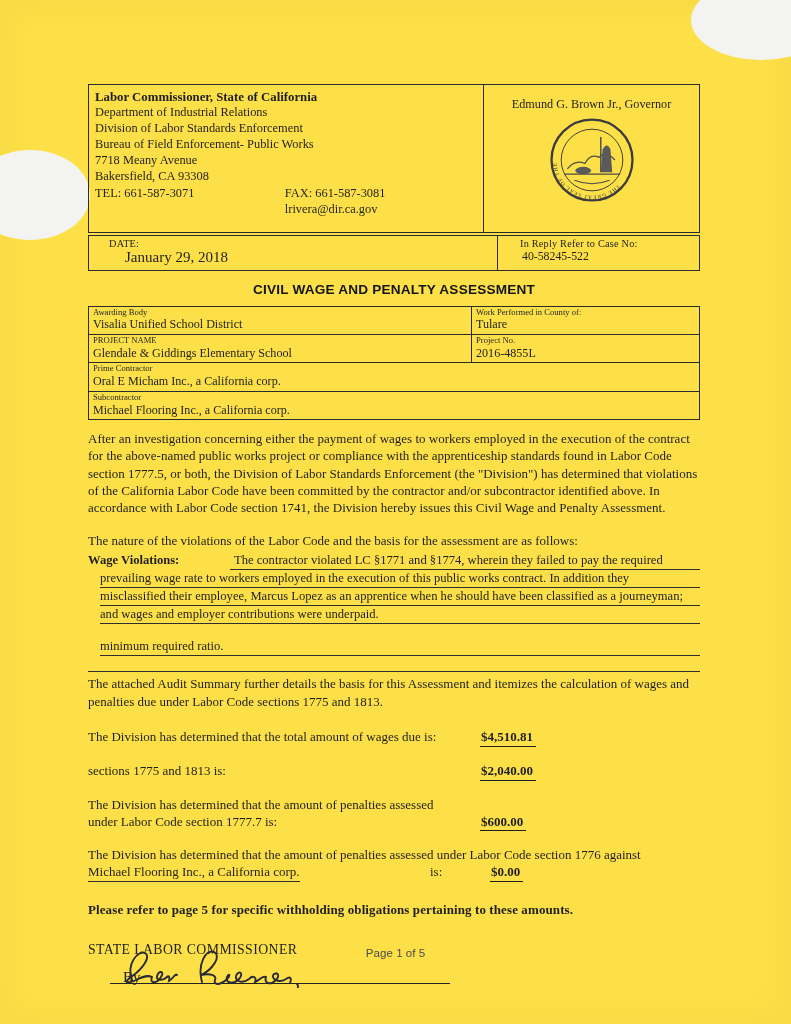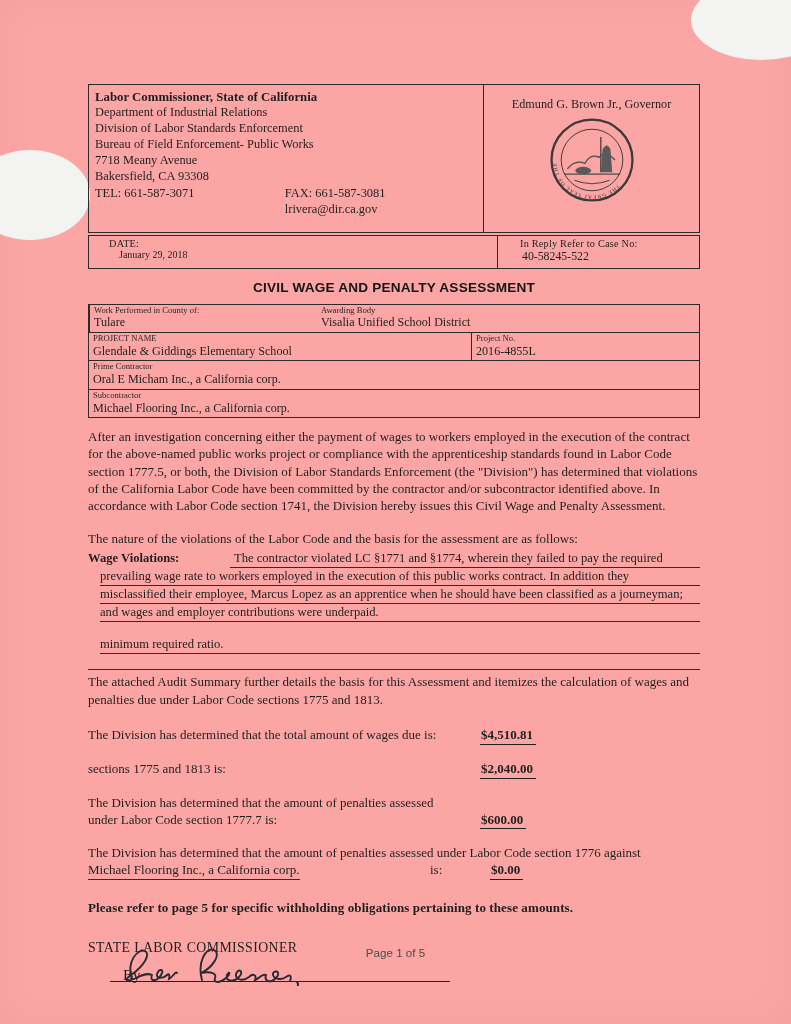--- a/index.html
+++ b/index.html
@@ -1,36 +1,36 @@
 <!DOCTYPE html>
 <html><head>
 <meta charset="utf-8">
 <style>
   html,body{margin:0;padding:0;}
   body{background:#eeeeec;font-family:"Liberation Serif",serif;}
-  .page{position:relative;width:791px;height:1024px;background:#fca5a5;margin:0 auto;overflow:hidden;color:#1f1f1f;box-shadow:inset 0 0 40px rgba(0,0,0,0.04);}
+  .page{position:relative;width:791px;height:1024px;background:#fde047;margin:0 auto;overflow:hidden;color:#1f1f1f;box-shadow:inset 0 0 40px rgba(0,0,0,0.04);}
   .scan-blob{position:absolute;background:#f3f3f1;border-radius:50%;}
   .content{position:absolute;left:88px;top:84px;width:612px;}
 
   
   .hdr{display:flex;border:1.6px solid #2b2b2b;}
   .hdr-left{width:380px;padding:4px 8px 14px 6px;font-size:12.4px;line-height:1.28;}
   .hdr-left .bold-line{font-weight:bold;font-size:12.8px;}
   .telfax{display:flex;margin-top:1px;}
   .telfax .tel{width:196px;}
   .hdr-right{flex:1;border-left:1.6px solid #2b2b2b;padding:4px;}
   .gov-inner{height:100%;box-sizing:border-box;text-align:center;padding-top:8px;}
   .gov-name{font-size:12.2px;}
   .seal-wrap{margin-top:4px;}
   
   .hdr2{display:flex;border:1.4px solid #2b2b2b;border-top-width:1px;margin-top:2px;}
   .hdr2-left{width:380px;padding:2px 8px 4px 20px;}
   .hdr2-right{flex:1;border-left:1.4px solid #2b2b2b;padding:2px 8px 4px 22px;}
   .mini-label{font-size:10.3px;letter-spacing:.2px;}
-  .hdr2 .val{font-size:10px;margin-left:10px;}
+  .hdr2 .val{font-size:15px;margin-left:16px;}
   .hdr2-right .val{margin-left:2px;font-size:11.8px;}
 
   .doc-title{text-align:center;font-family:"Liberation Sans",sans-serif;font-weight:bold;font-size:13.6px;letter-spacing:.2px;margin:11px 0 9px 0;color:#151515;}
 
   
   .info-table{border:1.6px solid #2b2b2b;}
   .it-row{display:flex;border-top:1.2px solid #2b2b2b;}
   .it-row:first-child{border-top:none;}
   .it-cell{flex:1;padding:1px 5px 2px 4px;}
   .it-cell.right{flex:none;width:218px;border-left:1.2px solid #2b2b2b;}
@@ -124,27 +124,27 @@
       <div class="hdr2-right">
         <div class="mini-label">In Reply Refer to Case No:</div>
         <div class="val">40-58245-522</div>
       </div>
     </div>
 
     <div class="doc-title">CIVIL WAGE AND PENALTY ASSESSMENT</div>
 
     <div class="info-table">
       <div class="it-row">
+        <div class="it-cell">
+          <div class="it-label">Awarding Body</div>
+          <div class="it-value">Visalia Unified School District</div>
+        </div>
         <div class="it-cell right">
           <div class="it-label">Work Performed in County of:</div>
           <div class="it-value">Tulare</div>
-        </div>
-        <div class="it-cell">
-          <div class="it-label">Awarding Body</div>
-          <div class="it-value">Visalia Unified School District</div>
         </div>
       </div>
       <div class="it-row">
         <div class="it-cell">
           <div class="it-label">PROJECT NAME</div>
           <div class="it-value">Glendale &amp; Giddings Elementary School</div>
         </div>
         <div class="it-cell right">
           <div class="it-label">Project No.</div>
           <div class="it-value">2016-4855L</div>

